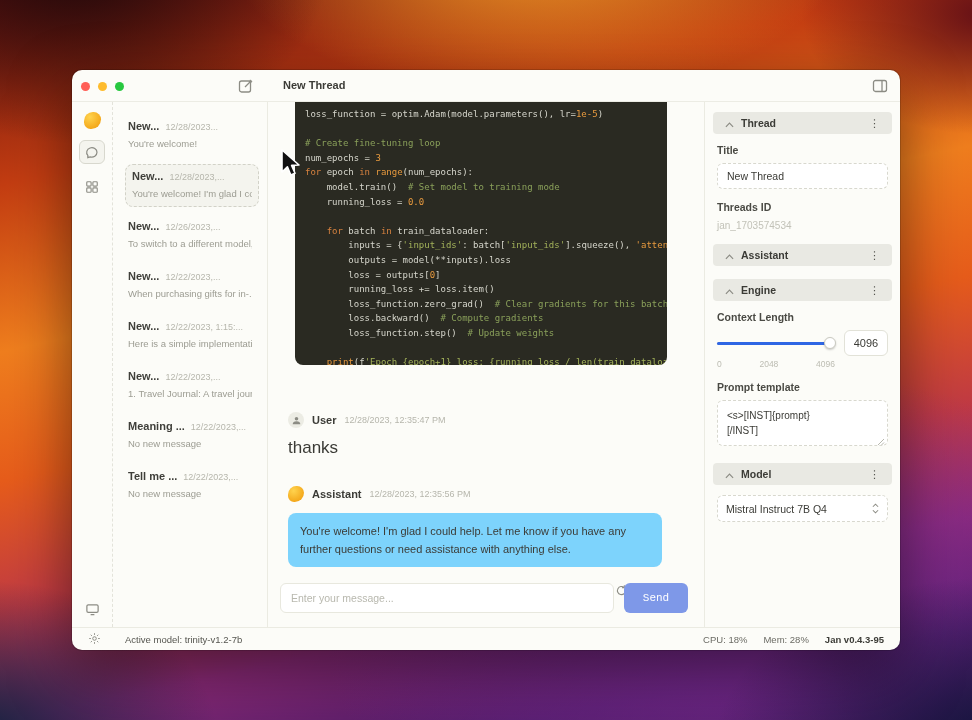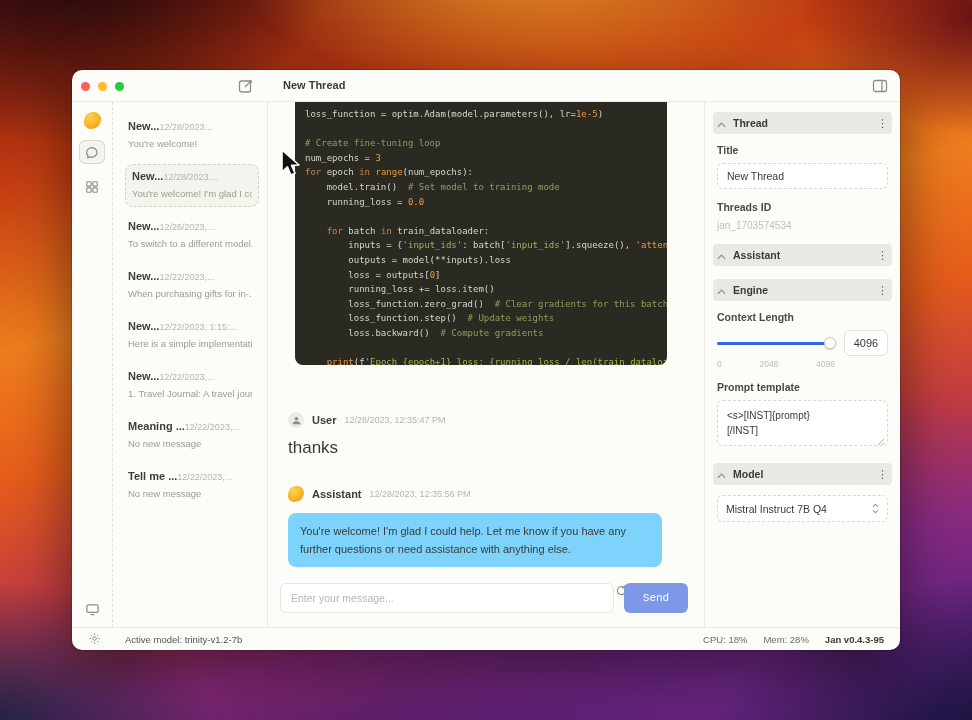--- a/index.html
+++ b/index.html
@@ -40,21 +40,21 @@
 
   .rail { width:41px; flex:0 0 41px; border-right:1px dashed #e3e3da; display:flex; flex-direction:column; align-items:center; padding-top:10px; }
   .rail-gap { flex:1; }
   .wave-blob { width:17px; height:17px; background:radial-gradient(circle at 35% 30%, #ffd34e, #f4a91c 70%, #e08c12); border-radius:55% 45% 60% 40%; }
   .rail-btn { width:26px; height:24px; display:flex; align-items:center; justify-content:center; margin-top:11px; color:#8c8c84; border-radius:6px; }
   .rail-btn.active { border:1px solid #d8d8ce; background:#f4f4ee; }
 
   .threads { width:155px; flex:0 0 155px; border-right:1px solid #ebebe2; padding:12px 8px 8px 12px; overflow:hidden; }
   .thread-item { padding:5px 6px 7px 2px; margin-bottom:7px; border-radius:8px; border:1px solid transparent; }
   .thread-item.selected { background:#f4f4ee; border:1px dashed #d2d2c8; padding-left:6px; }
-  .t-row { display:flex; align-items:baseline; white-space:nowrap; overflow:hidden; }
+  .t-row { display:flex; align-items:baseline; gap:6px; white-space:nowrap; overflow:hidden; }
   .t-title { font-size:11px; font-weight:bold; color:#3f3f3a; }
   .t-date { font-size:9px; color:#b6b6ac; }
   .t-prev { margin-top:6px; font-size:9.5px; color:#9c9c92; white-space:nowrap; overflow:hidden; }
 
   
   .chat { flex:1; min-width:0; display:flex; flex-direction:column; padding:0 16px 0 12px; }
   .messages { flex:1; min-height:0; }
 
   .codeblock {
     margin-left:15px; width:372px; height:263px; overflow:hidden;
@@ -77,21 +77,21 @@
   .act-btn { width:18px; height:18px; display:flex; align-items:center; justify-content:center; color:#8c8c84; border-radius:4px; }
 
   .inputrow { flex:0 0 44px; display:flex; align-items:center; gap:10px; padding-bottom:14px; }
   .chat-input { flex:1; height:30px; border:1px solid #e8e8de; border-radius:6px; background:#fff; padding:0 10px; font-size:10.5px; color:#3b3b36; font-family:"Liberation Sans", sans-serif; outline:none; }
   .chat-input::placeholder { color:#b8b8ae; }
   .send-btn { width:64px; height:30px; background:#7e98e8; border:none; border-radius:6px; color:#fff; font-size:11px; font-family:Liberation Mono, monospace; }
 
   
   .panel { width:196px; flex:0 0 196px; border-left:1px solid #ebebe2; padding:10px 8px 0 8px; overflow:hidden; }
   .section { margin-bottom:13px; }
-  .sec-h { height:22px; background:#e9e9e3; border-radius:4px; display:flex; align-items:center; padding:0 4px; gap:7px; }
+  .sec-h { height:22px; background:#e9e9e3; border-radius:4px; display:flex; align-items:center; padding:0 12px; gap:7px; }
   .sec-h .chev { color:#8c8c84; }
   .sec-title { font-size:10.5px; font-weight:bold; color:#3b3b36; flex:1; }
   .kebab { color:#55554f; font-size:11px; }
   .sec-b { padding:10px 4px 0 4px; }
   .fld-label { font-size:10.5px; font-weight:bold; color:#4a4a44; font-weight:600; margin-bottom:7px; }
   .txt-input { width:100%; height:26px; border:1px dashed #d8d8ce; border-radius:6px; background:#fff; padding:0 9px; font-size:10.5px; color:#3b3b36; font-family:"Liberation Sans", sans-serif; outline:none; }
   .muted-val { font-size:10px; color:#c2c2b8; }
   .asst-row { display:flex; align-items:center; gap:8px; margin-bottom:12px; }
   .asst-name { font-size:11px; font-weight:bold; color:#3b3b36; }
   .ta { position:relative; }
@@ -242,22 +242,22 @@
               <div class="cl"><span class="tok-k">for</span><span class="tok-p"> epoch </span><span class="tok-k">in</span><span class="tok-p"> </span><span class="tok-o">range</span><span class="tok-p">(num_epochs):</span></div>
               <div class="cl"><span class="tok-p">    model.train()  </span><span class="tok-c"># Set model to training mode</span></div>
               <div class="cl"><span class="tok-p">    running_loss = </span><span class="tok-o">0.0</span></div>
               <div class="cl">&nbsp;</div>
               <div class="cl"><span class="tok-p">    </span><span class="tok-k">for</span><span class="tok-p"> batch </span><span class="tok-k">in</span><span class="tok-p"> train_dataloader:</span></div>
               <div class="cl"><span class="tok-p">        inputs = {</span><span class="tok-s">'input_ids'</span><span class="tok-p">: batch[</span><span class="tok-s">'input_ids'</span><span class="tok-p">].squeeze(), </span><span class="tok-o">'attentio</span></div>
               <div class="cl"><span class="tok-p">        outputs = model(**inputs).loss</span></div>
               <div class="cl"><span class="tok-p">        loss = outputs[</span><span class="tok-o">0</span><span class="tok-p">]</span></div>
               <div class="cl"><span class="tok-p">        running_loss += loss.item()</span></div>
               <div class="cl"><span class="tok-p">        loss_function.zero_grad()  </span><span class="tok-c"># Clear gradients for this batch</span></div>
+              <div class="cl"><span class="tok-p">        loss.backward()  </span><span class="tok-c"># Compute gradients</span></div>
               <div class="cl"><span class="tok-p">        loss_function.step()  </span><span class="tok-c"># Update weights</span></div>
-              <div class="cl"><span class="tok-p">        loss.backward()  </span><span class="tok-c"># Compute gradients</span></div>
               <div class="cl">&nbsp;</div>
               <div class="cl"><span class="tok-p">    </span><span class="tok-o">print</span><span class="tok-p">(f</span><span class="tok-s">'Epoch {epoch+1} loss: {running_loss / len(train_dataloade</span></div>
             </div>
 
           <div class="msg-head first">
             <div class="avatar">
               <svg viewBox="0 0 16 16" width="11" height="11" fill="currentColor">
                 <circle cx="8" cy="5.5" r="2.6"></circle>
                   <path d="M2.5 13.5 a5.5 4.5 0 0 1 11 0 Z"></path>
               </svg>

